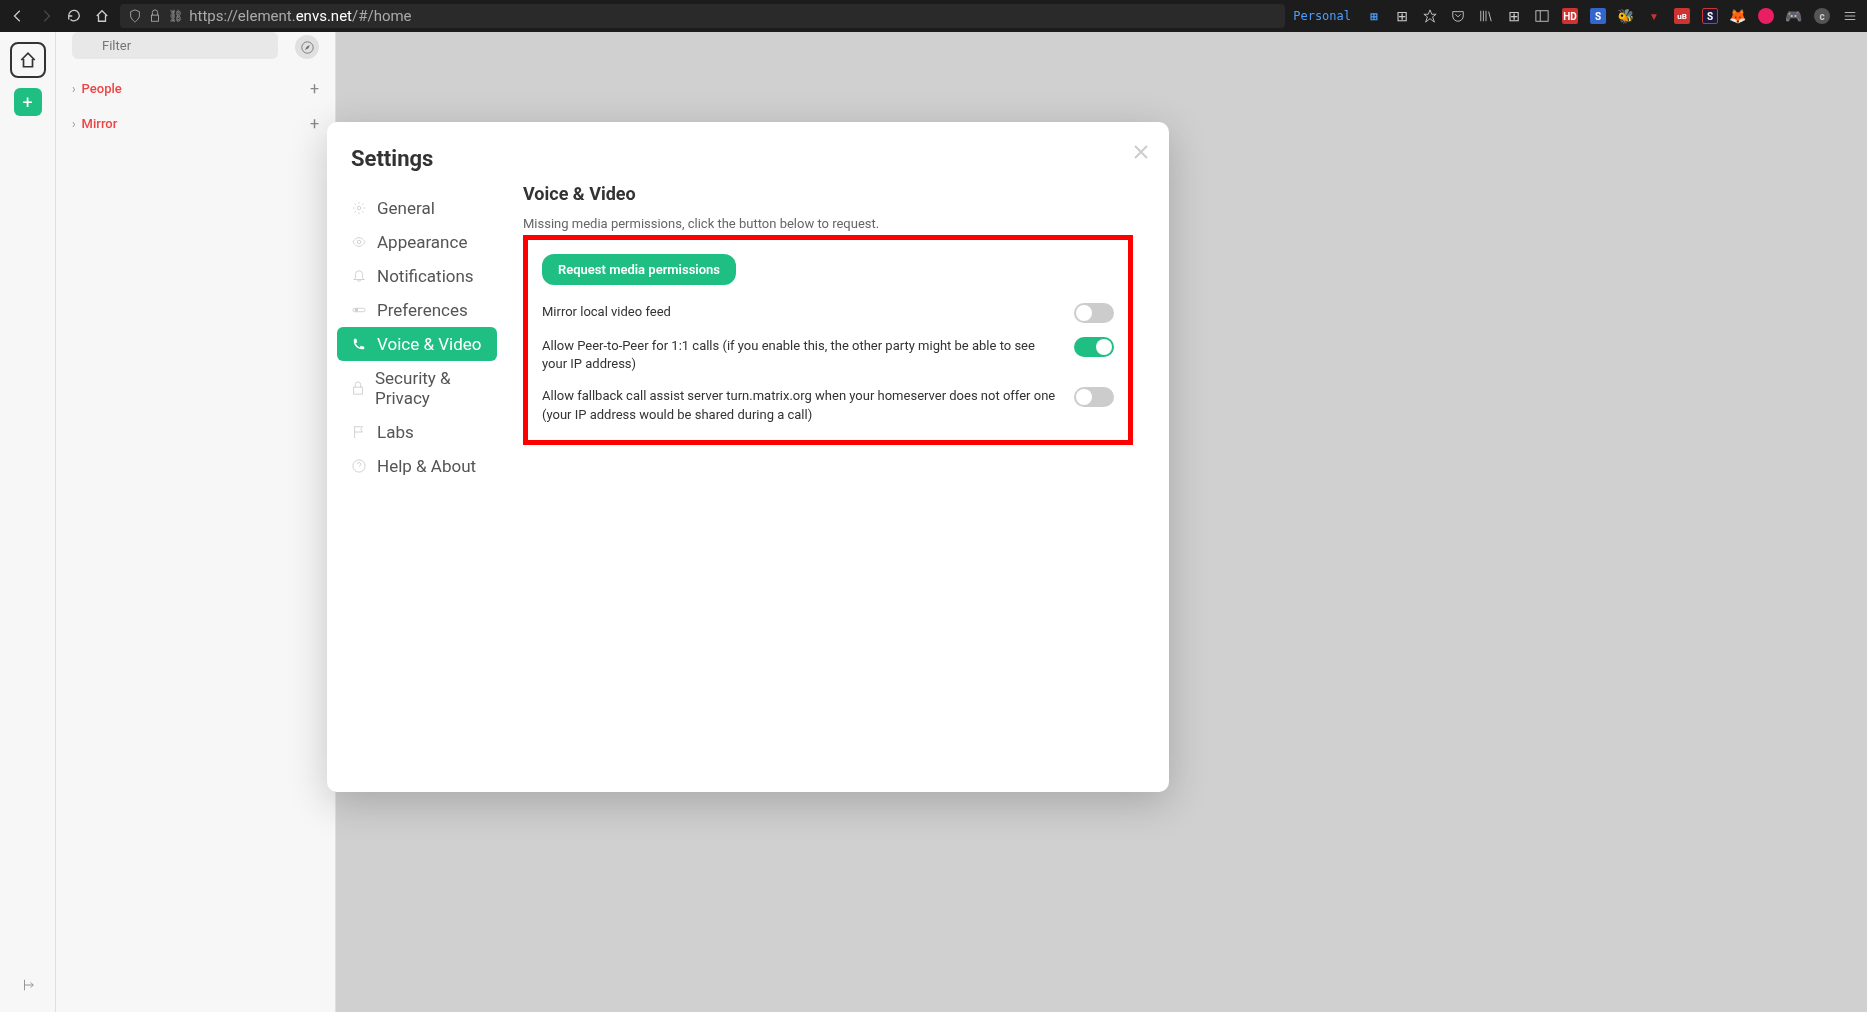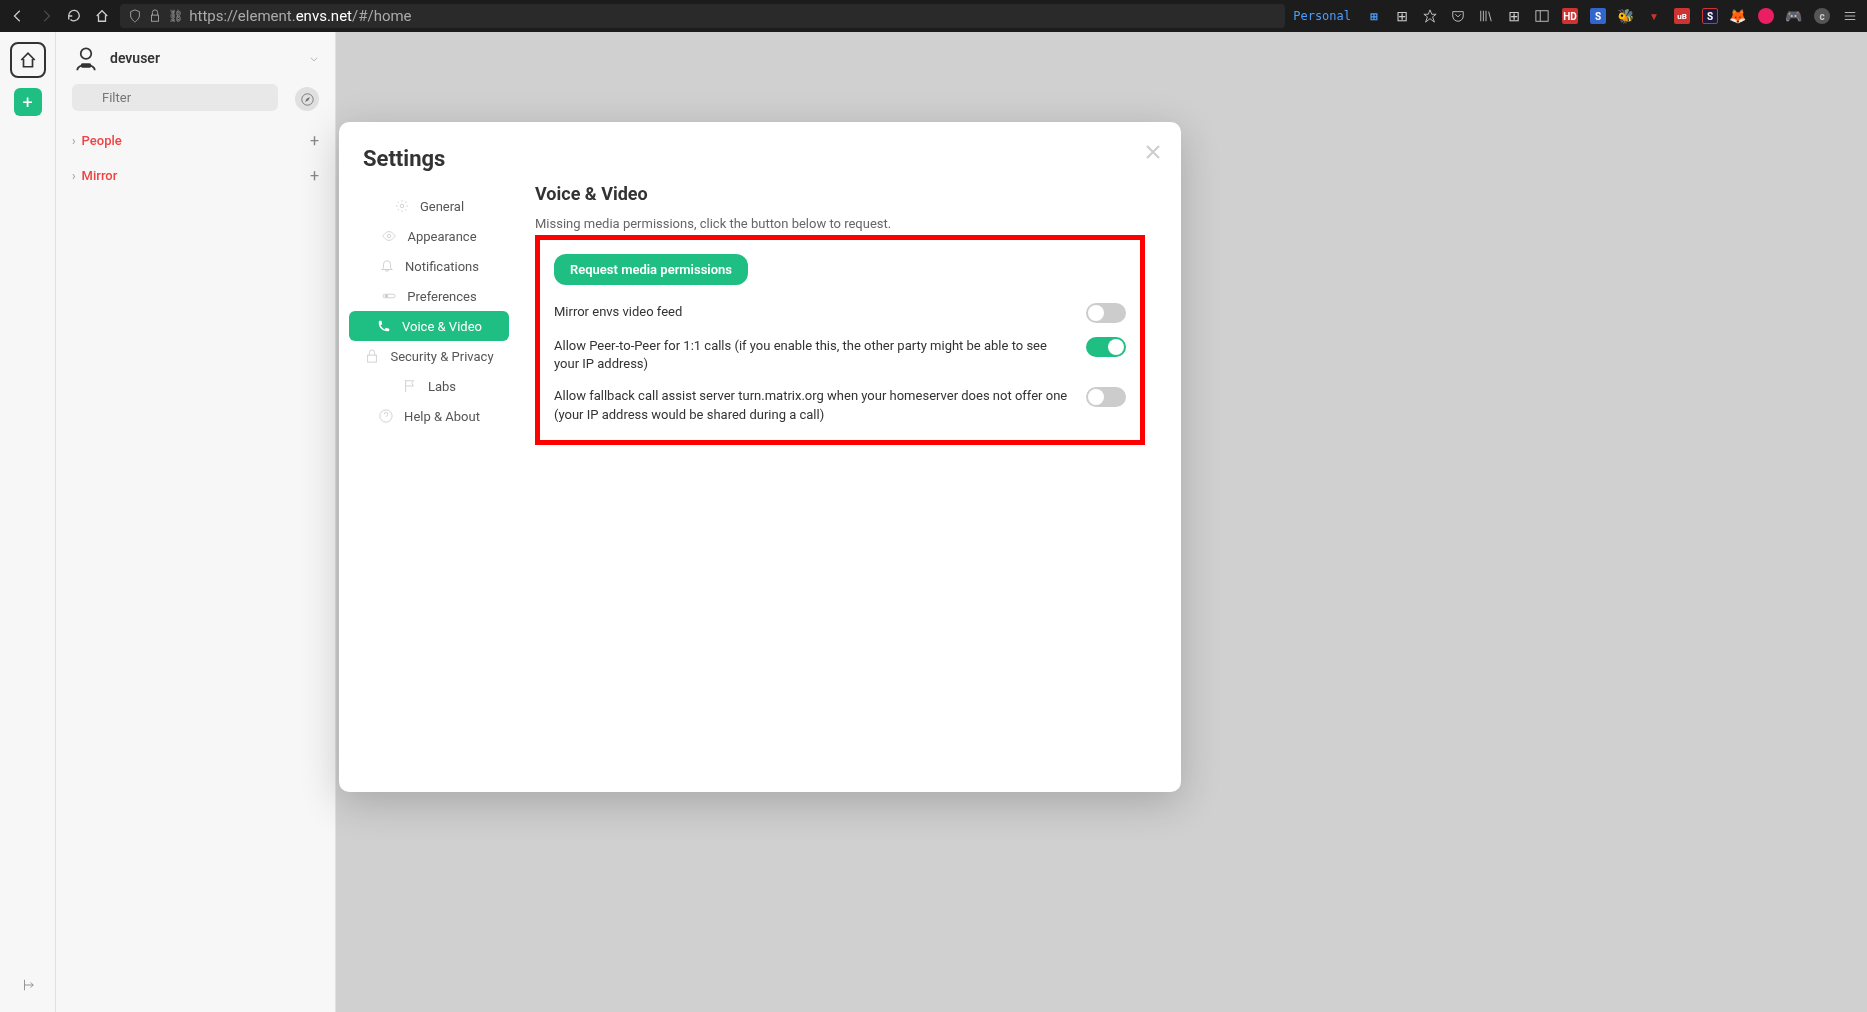--- a/index.html
+++ b/index.html
@@ -40,28 +40,28 @@
     
     .section-row { display: flex; align-items: center; padding: 8px 16px; cursor: pointer; }
     .section-chev { color: #999; margin-right: 6px; font-size: 12px; }
     .section-label { color: #ef4444; font-size: 13px; font-weight: 500; }
     .section-add { margin-left: auto; color: #888; font-size: 16px; }
     
     
     .main-content { flex: 1; background: #d0d0d0; }
     
     
-    .modal { position: absolute; left: 339px; top: 90px; width: 842px; height: 670px; background: #fff; border-radius: 10px; box-shadow: 0 10px 40px rgba(0,0,0,0.2); display: flex; flex-direction: column; padding: 24px 0; }
+    .modal { position: absolute; left: 327px; top: 90px; width: 842px; height: 670px; background: #fff; border-radius: 10px; box-shadow: 0 10px 40px rgba(0,0,0,0.2); display: flex; flex-direction: column; padding: 24px 0; }
     .modal-header { display: flex; padding: 0 24px 12px; }
     .modal-title { font-size: 22px; font-weight: 700; color: #333; }
     .modal-close { position: absolute; right: 20px; top: 18px; color: #ccc; font-size: 22px; cursor: pointer; }
     
     .modal-body { display: flex; flex: 1; }
     .settings-nav { width: 180px; padding: 8px 10px 8px 0; }
-    .nav-item { display: flex; align-items: center; gap: 10px; padding: 7px 14px; margin-left: 10px; border-radius: 6px; cursor: pointer; font-size: 13px; color: #555; justify-content: center; }
+    .nav-item { display: flex; align-items: center; gap: 10px; padding: 7px 14px; margin-left: 10px; border-radius: 6px; cursor: pointer; font-size: 17px; color: #555; }
     .nav-item.active { background: #1fbf83; color: #fff; }
     .nav-icon { width: 16px; height: 16px; display: flex; align-items: center; justify-content: center; color: #ccc; }
     .nav-item.active .nav-icon { color: #fff; }
     
     .settings-content { flex: 1; padding: 0 36px 0 16px; }
     .content-title { font-size: 18px; font-weight: 700; color: #333; margin-bottom: 12px; }
     .content-text { font-size: 13px; color: #666; margin-bottom: 12px; }
     
     .highlight-box { border: 5px solid #ff0000; padding: 14px 14px 16px; margin-top: -8px; }
     
@@ -193,33 +193,20 @@
     </div>
     <div class="rail-add">+</div>
     <div class="rail-bottom">
       <svg width="14" height="14" viewBox="0 0 16 16">
           <path d="M4 2 L4 14 M4 8 L14 8 M11 5 L14 8 L11 11" stroke="#888" fill="none"></path>
         </svg>
     </div>
   </div>
 
   <div class="left-panel">
-    <div class="user-header">
-      <svg class="user-avatar" viewBox="0 0 32 32">
-        <circle cx="16" cy="11" r="6" fill="none" stroke="#333" stroke-width="2"></circle>
-        <path d="M6 30 C6 22 26 22 26 30" fill="none" stroke="#333" stroke-width="2"></path>
-        <rect x="10" y="22" width="12" height="5" rx="2" fill="#333"></rect>
-      </svg>
-      <span class="user-name">devuser</span>
-      <span class="user-chevron">
-        <svg width="10" height="10" viewBox="0 0 16 16">
-            <path d="M3 6 L8 11 L13 6" stroke="#888" fill="none"></path>
-          </svg>
-      </span>
-    </div>
 
     <div class="filter-row">
       <div class="filter-wrap">
         <span class="filter-icon">
           <svg width="13" height="13" viewBox="0 0 16 16">
               <circle cx="6" cy="6" r="5" stroke="#999" fill="none"></circle>
               <line x1="10" y1="10" x2="14" y2="14" stroke="#999"></line>
             </svg>
         </span>
         <input class="filter-input" placeholder="Filter" style="">
@@ -330,21 +317,21 @@
       </div>
 
       <div class="settings-content">
         <div class="content-title">Voice &amp; Video</div>
         <div class="content-text">Missing media permissions, click the button below to request.</div>
 
         <div class="highlight-box">
           <button class="green-btn">Request media permissions</button>
           
           <div class="toggle-row">
-            <div class="toggle-label">Mirror envs video feed</div>
+            <div class="toggle-label">Mirror local video feed</div>
             <div class="toggle off">
                 <div class="toggle-knob"></div>
               </div>
           </div>
           <div class="toggle-row">
             <div class="toggle-label">Allow Peer-to-Peer for 1:1 calls (if you enable this, the other party might be able to see your IP address)</div>
             <div class="toggle on">
                 <div class="toggle-knob"></div>
               </div>
           </div>

